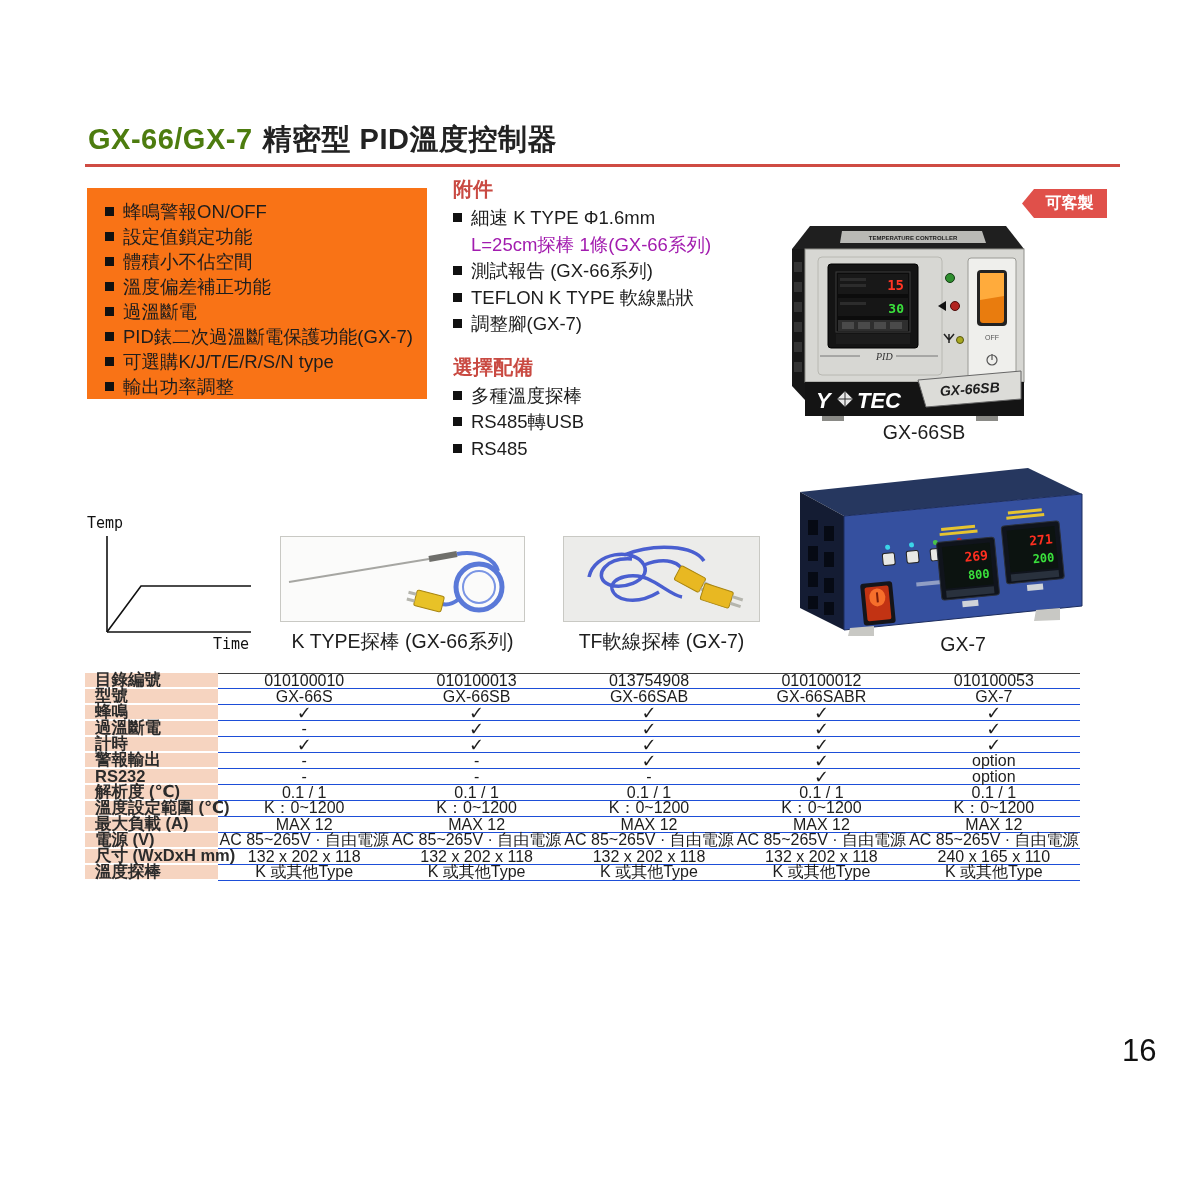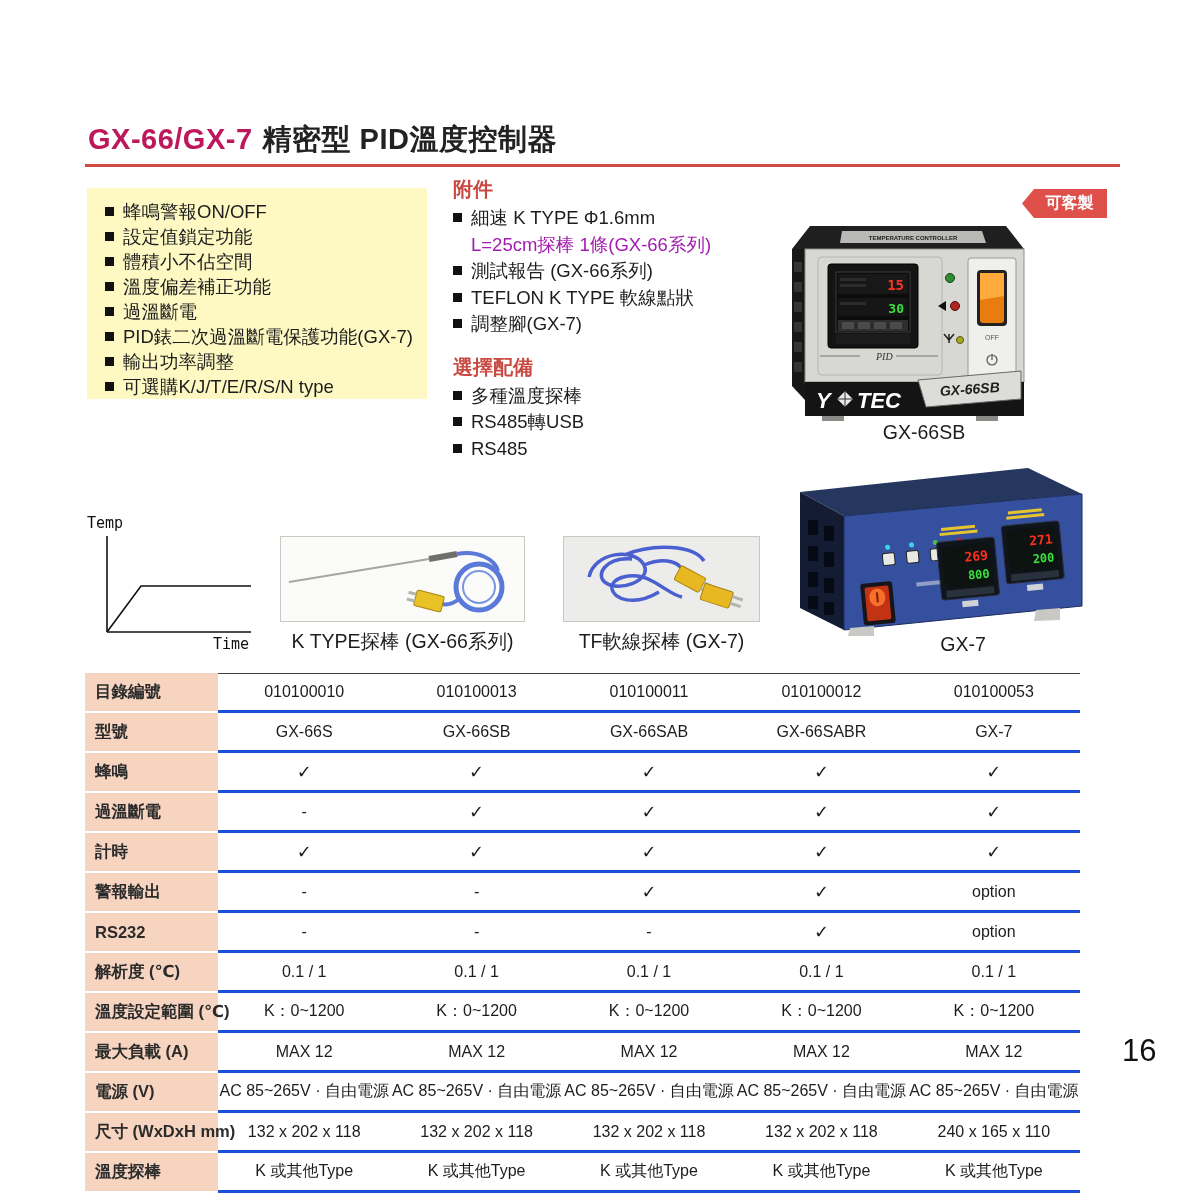--- a/index.html
+++ b/index.html
@@ -4,49 +4,49 @@
 <style>
   html,body{margin:0;padding:0;}
   body{
     width:1200px;height:1200px;position:relative;background:#ffffff;
     font-family:"Liberation Sans","DejaVu Sans",sans-serif;color:#222;
     overflow:hidden;
   }
   .abs{position:absolute;}
   
   .title{left:88px;top:120px;font-size:29px;font-weight:bold;letter-spacing:.5px;}
-  .title-red{color:#be185d;margin-right:10px;}
+  .title-red{color:#4d7c0f;margin-right:10px;}
   .title-rule{left:85px;top:164px;width:1035px;height:3px;background:#cf4b43;}
   
-  .features-box{left:87px;top:188px;width:340px;height:211px;background:#fef9c3;
+  .features-box{left:87px;top:188px;width:340px;height:211px;background:#f97316;
     box-sizing:border-box;padding:11px 0 0 18px;}
   .feat-item{font-size:18.5px;line-height:25px;white-space:nowrap;color:#1d1d1d;}
   .sq{display:inline-block;width:9px;height:9px;background:#111;margin-right:9px;vertical-align:2px;}
   
   .acc-col{left:453px;top:176px;width:330px;}
   .sec-heading{color:#c94a42;font-weight:bold;font-size:20px;line-height:26px;margin-bottom:3px;}
   .acc-item,.opt-item{font-size:18.5px;line-height:26.5px;white-space:nowrap;color:#1d1d1d;}
   .acc-sub{font-size:18.5px;line-height:26.5px;padding-left:18px;white-space:nowrap;color:#a21caf;}
   .opt-block{margin-top:16px;}
   
   .badge{left:1022px;top:189px;width:85px;height:29px;background:#e0504a;color:#fff;
     font-size:16px;font-weight:bold;display:flex;align-items:center;justify-content:center;
     padding-left:10px;box-sizing:border-box;
     clip-path:polygon(12px 0,100% 0,100% 100%,12px 100%,0 50%);}
   
   .fig-caption{font-size:19.5px;color:#1d1d1d;text-align:center;}
   .probe-box{box-sizing:border-box;border:1px solid #c9c9c4;background:#fbfbfa;}
   .probe-box.gray{background:#ececea;}
   
   .spec-table{left:85px;top:673px;width:995px;}
-  .spec-row{display:flex;height:40px;justify-content:flex-end;}
+  .spec-row{display:flex;height:16px;justify-content:flex-end;}
   .spec-label{width:133px;background:#f6d4c0;box-sizing:border-box;border-bottom:2px solid #fff;
     font-size:16.5px;font-weight:bold;color:#2b2b2b;display:flex;align-items:center;padding-left:10px;
     white-space:nowrap;}
-  .spec-vals{flex:1;display:flex;border-bottom:3px solid #1d4ed8;}
+  .spec-vals{flex:1;display:flex;border-bottom:1px solid #1d4ed8;}
   .spec-row.first .spec-vals{border-top:1px solid #3f3f3f;}
   .spec-val{flex:1;display:flex;align-items:center;justify-content:center;font-size:16px;color:#1d1d1d;
     white-space:nowrap;}
   .spec-val.check{font-weight:bold;font-size:18px;}
   
   .pagenum{left:1122px;top:1033px;font-size:31px;color:#111;}
   .mono{font-family:"DejaVu Sans Mono","Liberation Mono",monospace;}
 </style>
 </head>
 <body>
@@ -56,22 +56,22 @@
 </div>
 <div class="abs title-rule"></div>
 
 <div class="abs features-box" id="features-box">
     <div class="feat-item"><span class="sq"></span>蜂鳴警報ON/OFF</div>
     <div class="feat-item"><span class="sq"></span>設定值鎖定功能</div>
     <div class="feat-item"><span class="sq"></span>體積小不佔空間</div>
     <div class="feat-item"><span class="sq"></span>溫度偏差補正功能</div>
     <div class="feat-item"><span class="sq"></span>過溫斷電</div>
     <div class="feat-item"><span class="sq"></span>PID錶二次過溫斷電保護功能(GX-7)</div>
+    <div class="feat-item"><span class="sq"></span>可選購K/J/T/E/R/S/N  type</div>
     <div class="feat-item"><span class="sq"></span>輸出功率調整</div>
-    <div class="feat-item"><span class="sq"></span>可選購K/J/T/E/R/S/N  type</div>
   </div>
 
 <div class="abs acc-col">
   <div class="sec-heading">附件</div>
   <div id="acc-items">
       <div class="acc-item"><span class="sq"></span>細速 K TYPE Φ1.6mm</div>
       <div class="acc-sub">L=25cm探棒 1條(GX-66系列)</div>
       <div class="acc-item"><span class="sq"></span>測試報告 (GX-66系列)</div>
       <div class="acc-item"><span class="sq"></span>TEFLON K TYPE 軟線點狀</div>
       <div class="acc-item"><span class="sq"></span>調整腳(GX-7)</div>
@@ -256,21 +256,21 @@
   </svg>
 </div>
 <div class="abs fig-caption" style="left:563px;top:628px;width:197px;">TF軟線探棒 (GX-7)</div>
 
 <div class="abs spec-table" id="spec-table">
     <div class="spec-row first">
       <div class="spec-label">目錄編號</div>
       <div class="spec-vals">
         <div class="spec-val">010100010</div>
         <div class="spec-val">010100013</div>
-        <div class="spec-val">010100011</div>
+        <div class="spec-val">013754908</div>
         <div class="spec-val">010100012</div>
         <div class="spec-val">010100053</div>
       </div>
     </div>
     <div class="spec-row">
       <div class="spec-label">型號</div>
       <div class="spec-vals">
         <div class="spec-val">GX-66S</div>
         <div class="spec-val">GX-66SB</div>
         <div class="spec-val">GX-66SAB</div>

